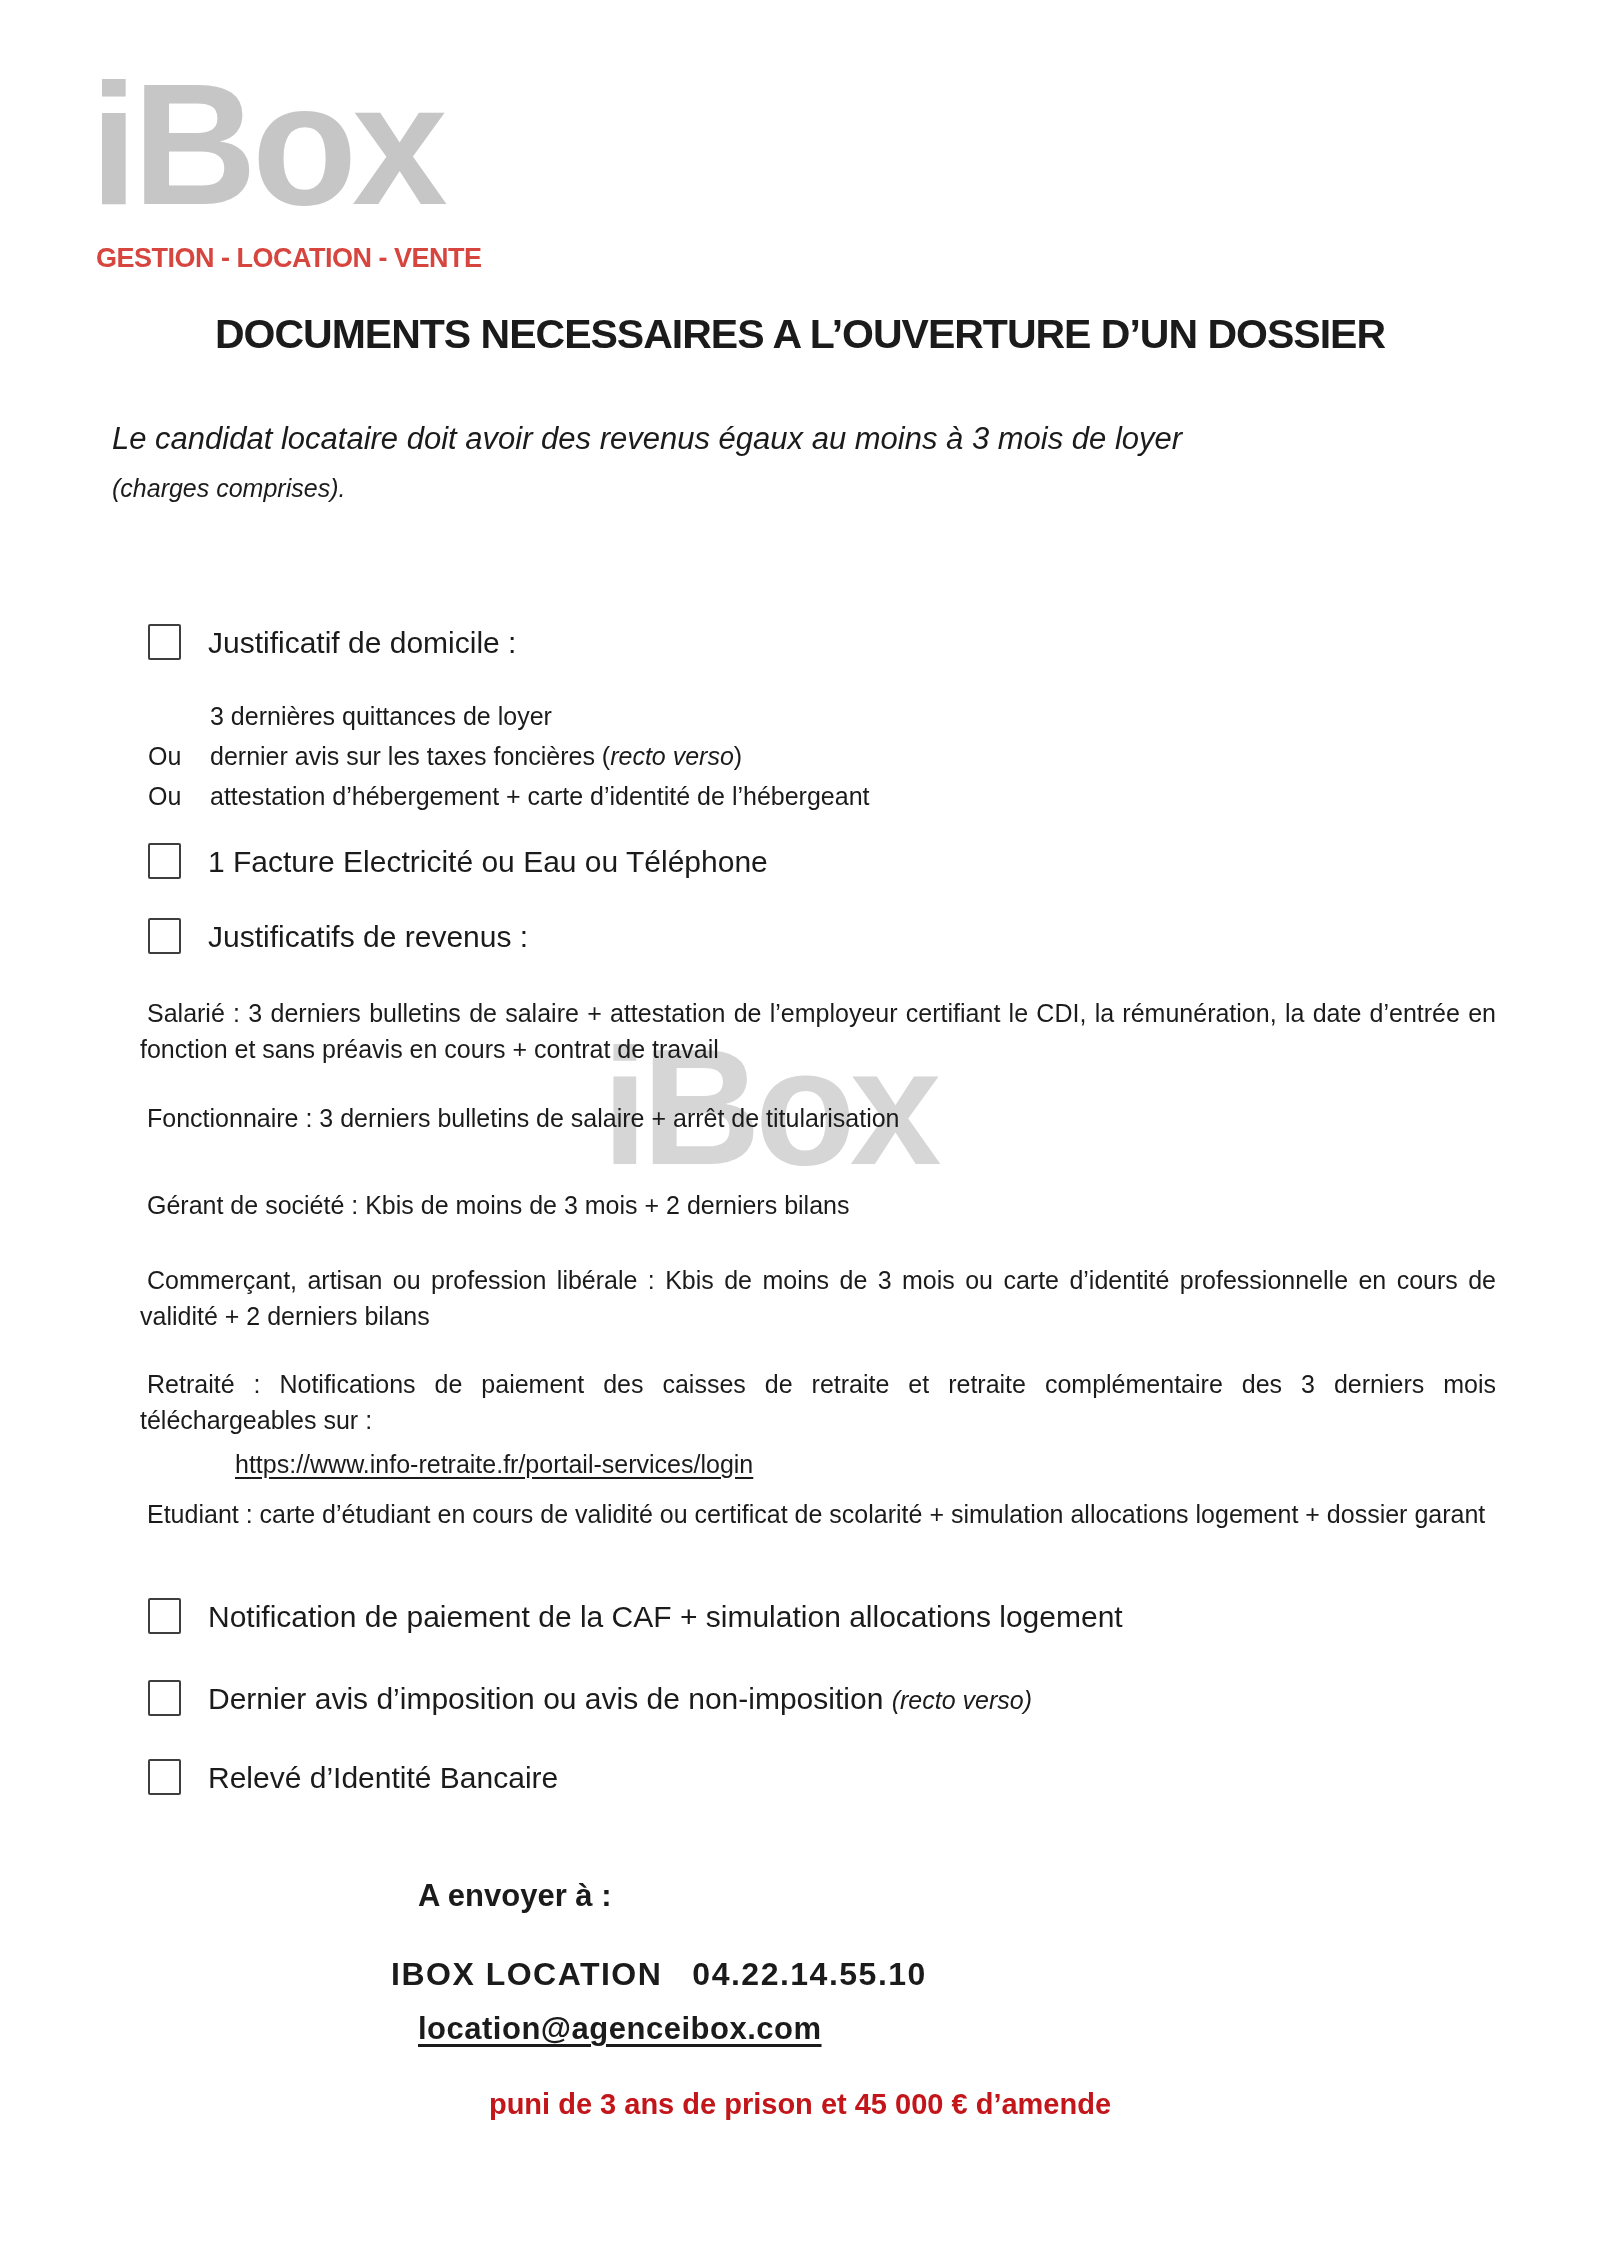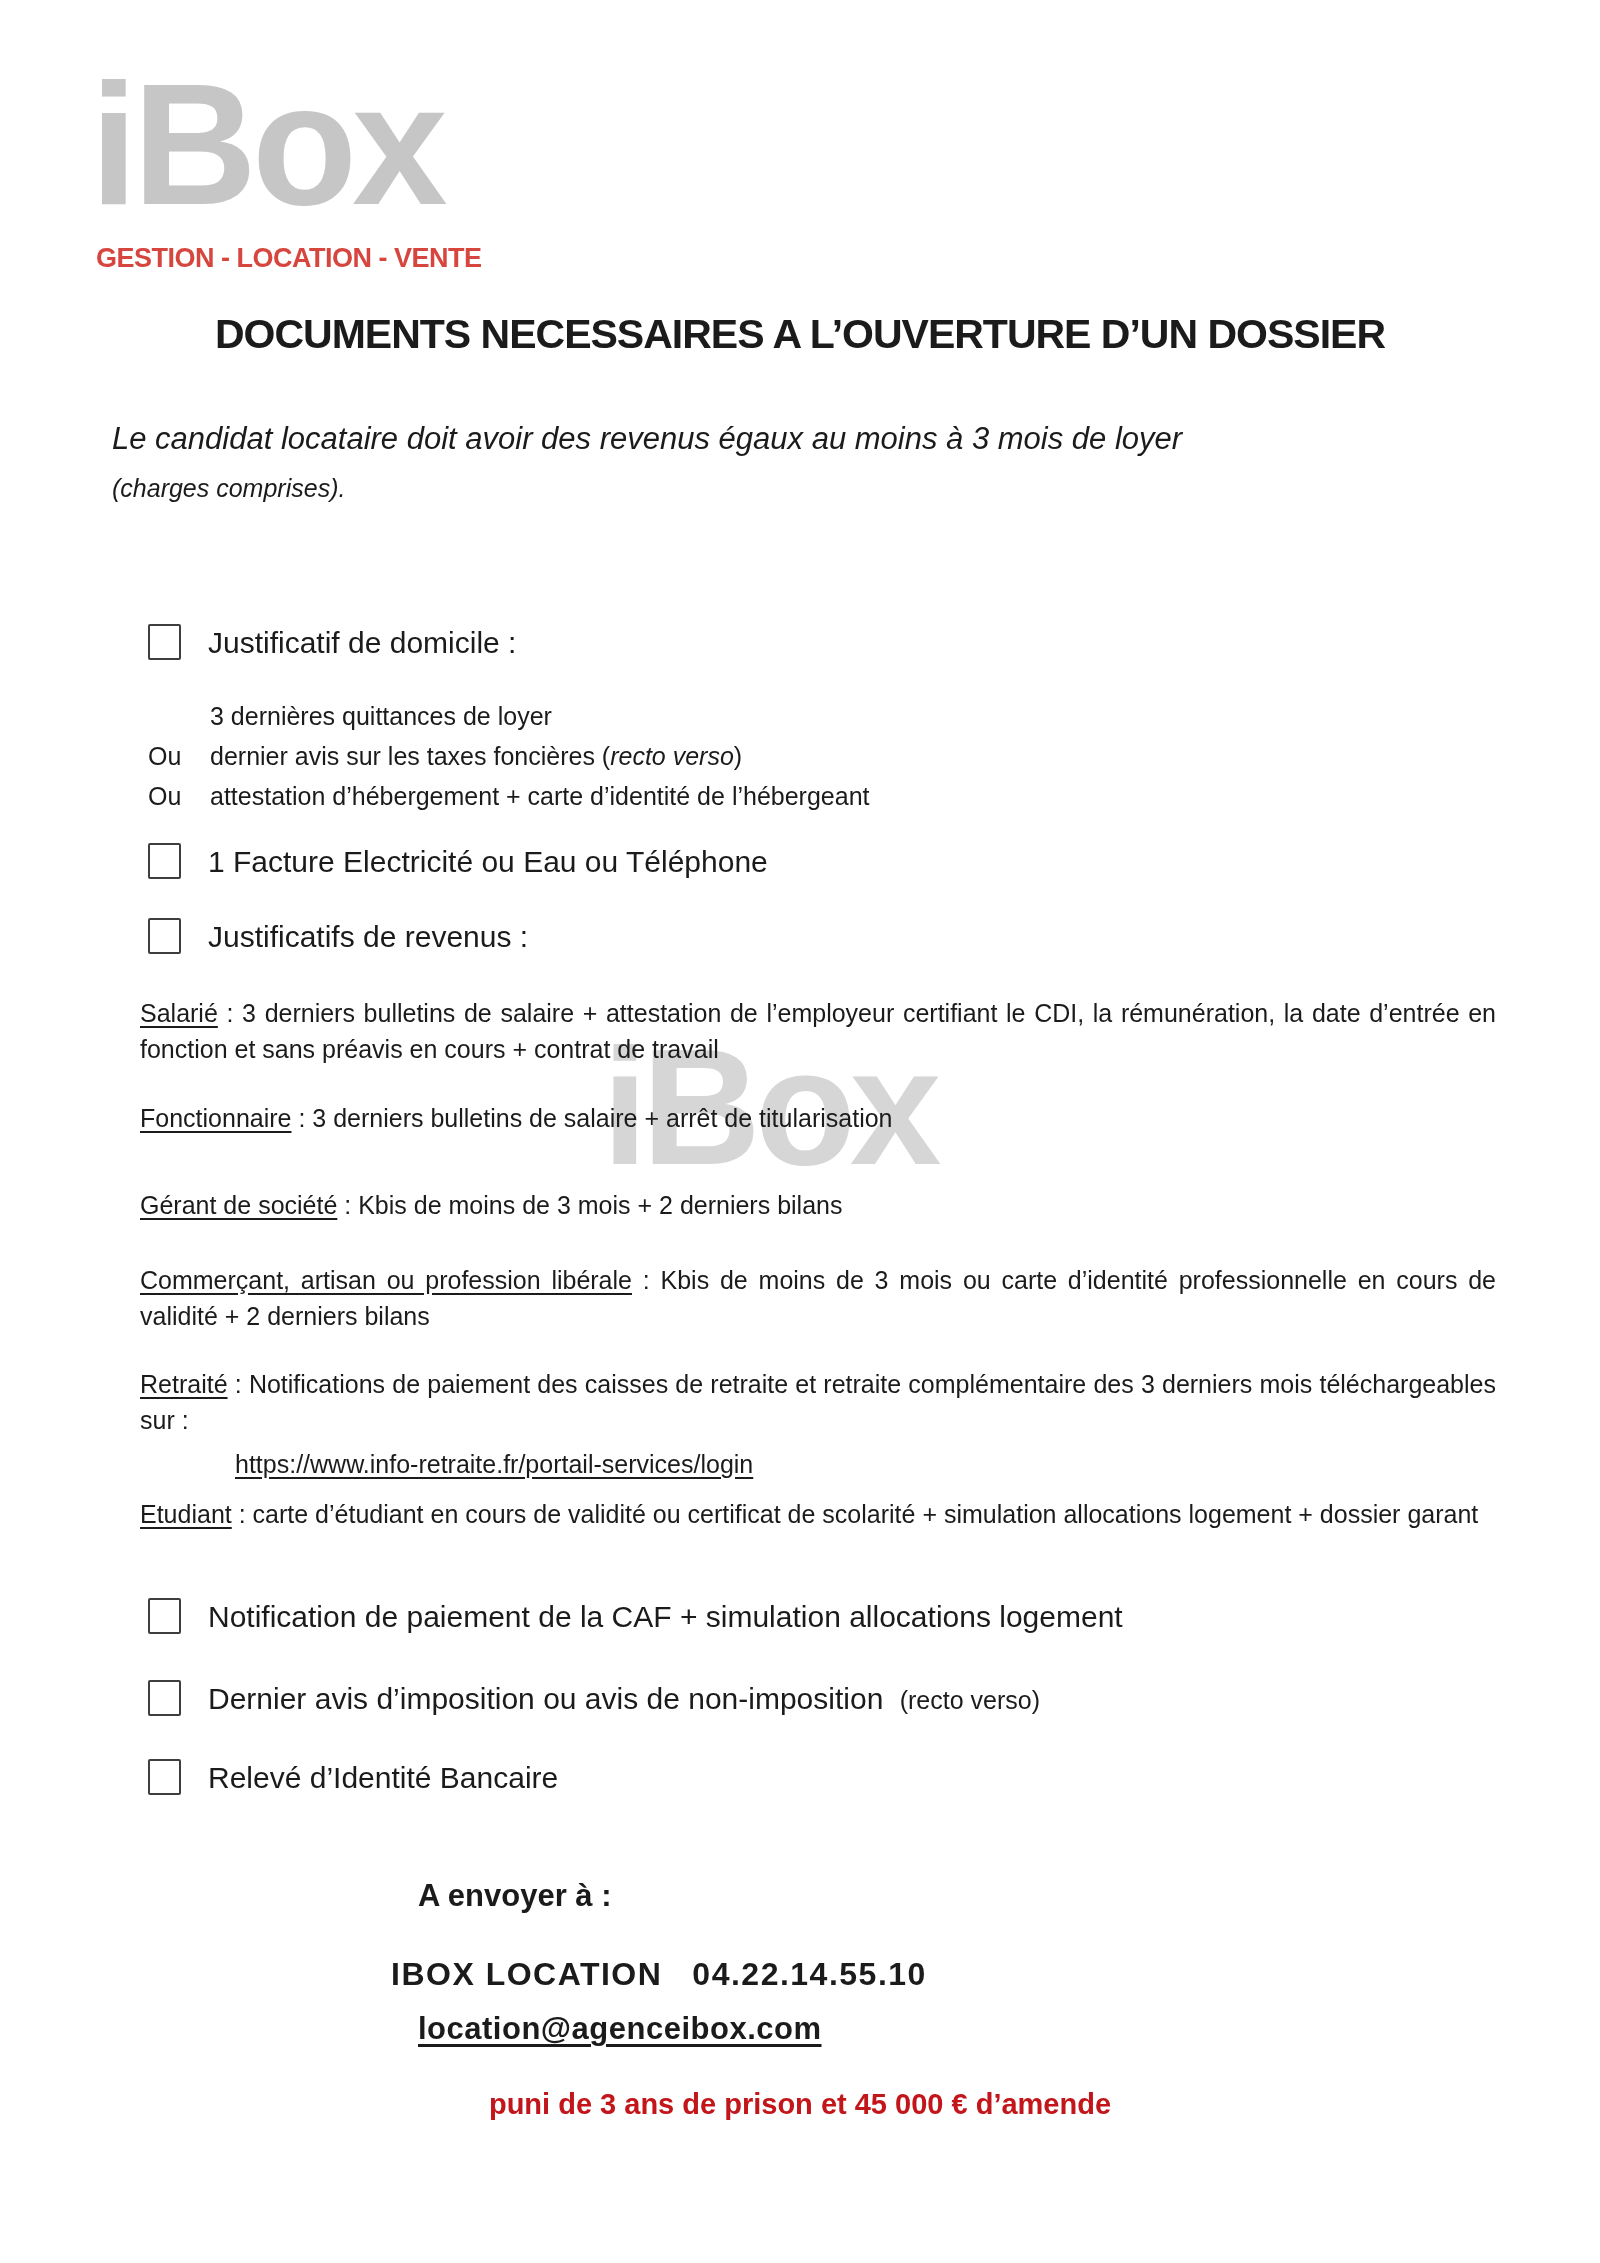--- a/index.html
+++ b/index.html
@@ -44,32 +44,32 @@
   .intro-l1{font-size:31px;line-height:36px;}
   .intro-l2{font-size:25px;line-height:30px;margin-top:16px;}
 
   
   .cb-row{position:absolute;left:148px;display:flex;align-items:flex-start;}
   .checkbox{
     width:33px;height:36px;flex:none;margin-top:2px;
     border:2px solid var(--box-border);border-radius:2px;background:#fff;
   }
   .cb-text{margin-left:27px;font-size:30px;line-height:42px;white-space:nowrap;}
-  .cb-note{font-size:25px;margin-left:8px;}
+  .cb-note{font-size:25px;font-style:italic;}
 
   
   .options{position:absolute;top:696px;left:148px;font-size:25px;line-height:40px;}
   .opt-row{display:flex;}
   .opt-prefix{width:62px;flex:none;}
   .opt-italic{font-style:italic;}
 
   
   .para{position:absolute;left:140px;width:1356px;font-size:25px;line-height:36px;}
   .justify{text-align:justify;}
-  .term{text-decoration:underline;text-underline-offset:4px;}
+  .term{text-underline-offset:4px;margin-left:7px;}
   .para-link{margin-top:8px;padding-left:95px;}
   .doc-link{color:var(--ink);text-decoration:underline;text-underline-offset:4px;cursor:pointer;}
 
   
   .send-line{position:absolute;top:1876px;left:418px;display:flex;gap:93px;
     font-size:31px;font-weight:bold;line-height:40px;flex-direction:column;}
   .email{text-decoration:underline;text-underline-offset:5px;letter-spacing:0.5px;cursor:pointer;}
   .agency-line{position:absolute;top:1954px;left:391px;display:flex;gap:30px;
     font-size:32px;font-weight:bold;letter-spacing:1.5px;line-height:40px;}
   .warning{

